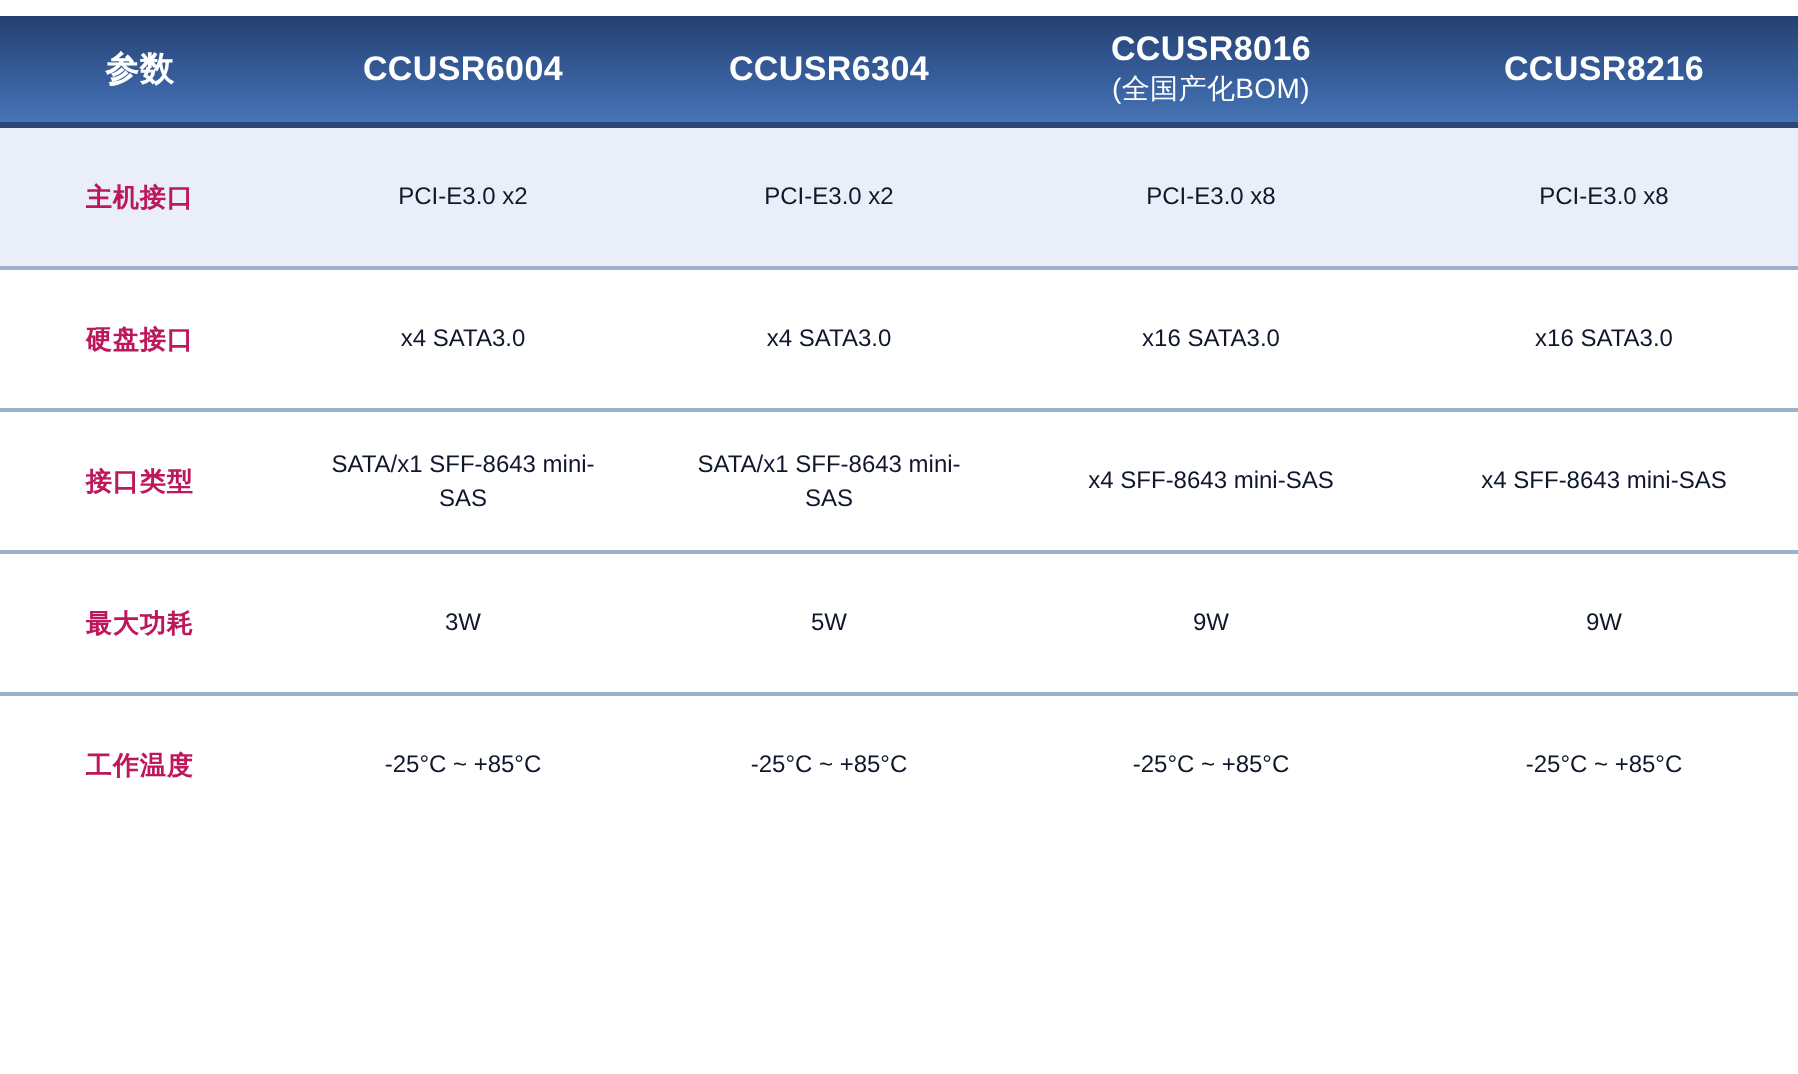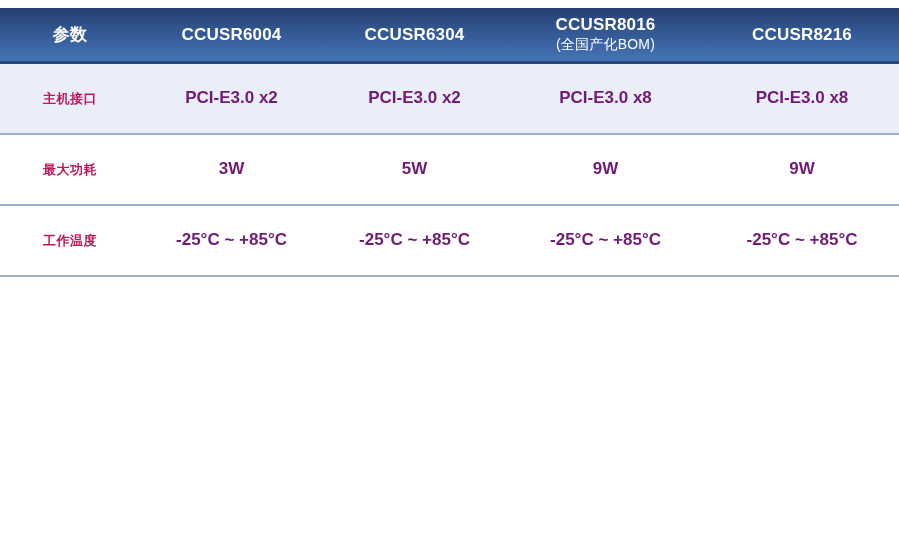--- a/index.html
+++ b/index.html
@@ -37,27 +37,26 @@
   thead th .sub {
     display: block;
     font-size: 14px;
     font-weight: normal;
     margin-top: 1px;
   }
   tbody td {
     height: 65px;
     text-align: center;
     vertical-align: middle;
-    font-size: 17px;
-    color: #701a75;
+    font-size: 12px;
+    color: #0f172a;
     background: #ffffff;
     border-top: 2px solid #9cb0ca;
     padding: 2px 22px;
     line-height: 1.35;
-    font-weight: bold;
   }
   tbody tr:first-child td {
     border-top: none;
     background: #e9eef8;
   }
   tbody td.param {
     color: #be185d;
     font-weight: bold;
     font-size: 13px;
     padding: 2px 6px;
@@ -99,20 +98,34 @@
     </thead>
     <tbody>
         <tr>
           <td class="param">主机接口</td>
           <td class="val">PCI-E3.0 x2</td>
           <td class="val">PCI-E3.0 x2</td>
           <td class="val">PCI-E3.0 x8</td>
           <td class="val">PCI-E3.0 x8</td>
         </tr>
         <tr>
+          <td class="param">硬盘接口</td>
+          <td class="val">x4 SATA3.0</td>
+          <td class="val">x4 SATA3.0</td>
+          <td class="val">x16 SATA3.0</td>
+          <td class="val">x16 SATA3.0</td>
+        </tr>
+        <tr>
+          <td class="param">接口类型</td>
+          <td class="val">SATA/x1 SFF-8643 mini-SAS</td>
+          <td class="val">SATA/x1 SFF-8643 mini-SAS</td>
+          <td class="val">x4 SFF-8643 mini-SAS</td>
+          <td class="val">x4 SFF-8643 mini-SAS</td>
+        </tr>
+        <tr>
           <td class="param">最大功耗</td>
           <td class="val">3W</td>
           <td class="val">5W</td>
           <td class="val">9W</td>
           <td class="val">9W</td>
         </tr>
         <tr>
           <td class="param">工作温度</td>
           <td class="val">-25°C ~ +85°C</td>
           <td class="val">-25°C ~ +85°C</td>

